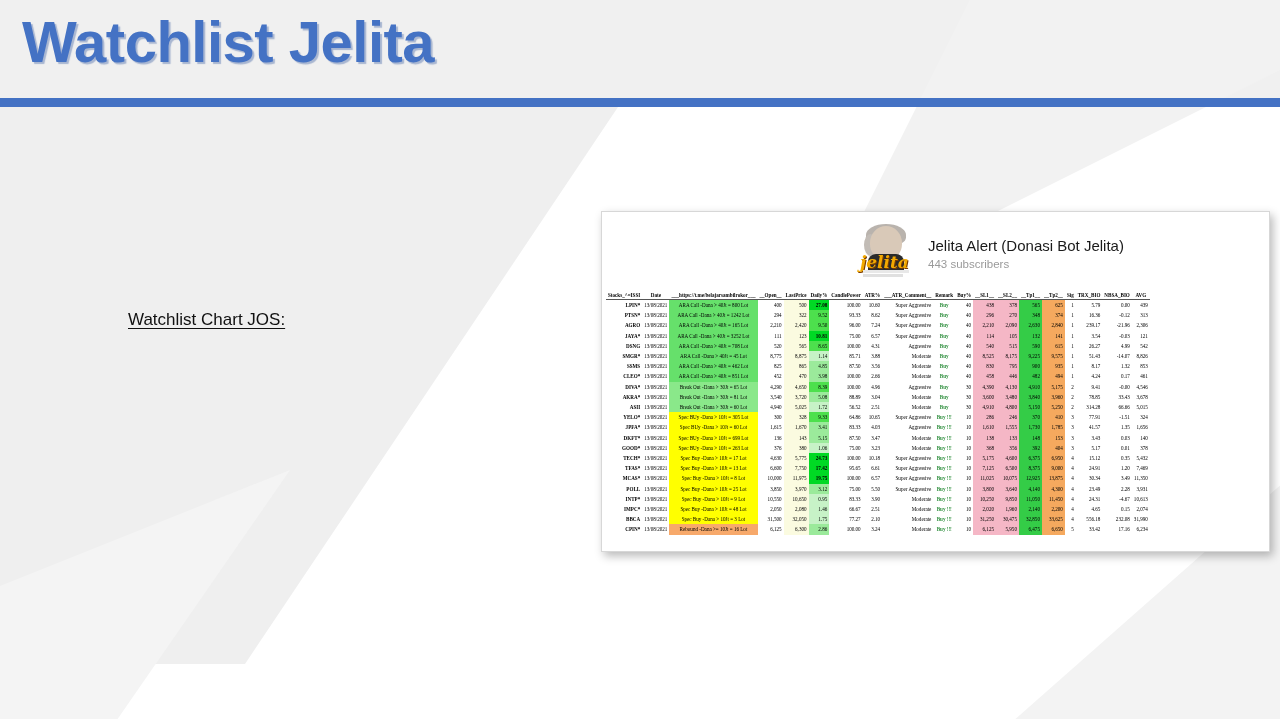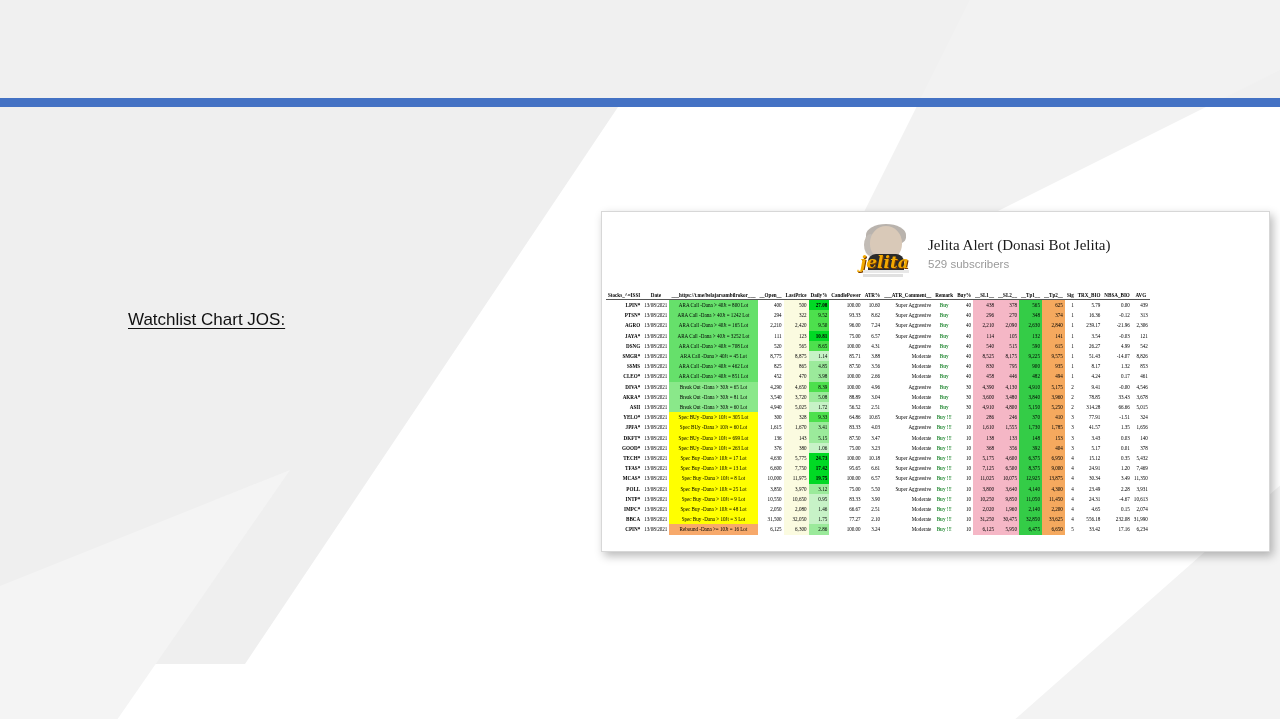--- a/index.html
+++ b/index.html
@@ -35,21 +35,21 @@
   .avatar{width:56px;height:54px;margin-left:256px;position:relative;flex:none;}
   .av-face{position:absolute;left:12px;top:0;width:32px;height:34px;background:#d9c9b8;border-radius:50% 50% 46% 46%;}
   .av-hair{position:absolute;left:8px;top:-2px;width:40px;height:22px;background:#b9b3ad;border-radius:50% 50% 40% 40%;}
   .av-hair2{position:absolute;left:6px;top:8px;width:13px;height:22px;background:#c2bcb6;border-radius:50%;}
   .av-body{position:absolute;left:10px;top:28px;width:36px;height:16px;background:#2b2b2b;border-radius:8px 8px 0 0;}
   .av-word{position:absolute;left:2px;top:26px;font-size:17px;font-weight:bold;font-style:italic;color:#f2a900;
            text-shadow:1px 1px 0 #7a3b00;font-family:"DejaVu Serif",serif;}
   .av-sub{position:absolute;left:5px;top:44px;width:46px;height:3px;background:#e8e8e8;}
   .av-sub2{position:absolute;left:5px;top:48px;width:40px;height:3px;background:#e0e0e0;}
   .head-txt{margin-left:14px;}
-  .ch-title{font-size:15px;color:#1a1a1a;font-family:Liberation Serif, serif;}
+  .ch-title{font-size:15px;color:#1a1a1a;}
   .ch-subs{font-size:11.5px;color:#9a9a9a;margin-top:4px;}
 
   
   table.sheet{border-collapse:collapse;margin-top:6px;margin-left:4px;
               font-family:"Liberation Serif",serif;font-size:5.1px;color:#000;}
   table.sheet th{font-weight:bold;padding:0 2px 1px 2px;white-space:nowrap;text-align:center;
                  border-bottom:.5px solid #555;font-size:5.1px;}
   table.sheet td{padding:0 2px;white-space:nowrap;height:10.2px;line-height:10.2px;}
   .c-tick{text-align:right;font-weight:bold;}
   .c-date{text-align:left;}
@@ -74,37 +74,38 @@
 <body>
 
 <div id="slide">
   <div class="bg-tri-top"></div>
   <div class="bg-diag-right"></div>
   <div class="bg-diag-a"></div>
   <div class="bg-diag-b"></div>
   <div class="bg-diag-bottomright"></div>
   <div class="accent-bar"></div>
 
+  <div class="title">Watchlist Jelita</div>
 
   <div class="body-head">Watchlist Chart JOS:</div>
 
   <div id="shot">
     <div class="shot-head">
       <div class="avatar">
         <div class="av-hair"></div>
           <div class="av-hair2"></div>
           <div class="av-face"></div>
         <div class="av-body"></div>
         <div class="av-word">jelita</div>
         <div class="av-sub"></div>
           <div class="av-sub2"></div>
       </div>
       <div class="head-txt">
         <div class="ch-title">Jelita Alert (Donasi Bot Jelita)</div>
-        <div class="ch-subs">529 subscribers</div>
+        <div class="ch-subs">443 subscribers</div>
       </div>
     </div>
 
     <table class="sheet">
       <thead>
           <tr id="hrow">
             <th>Stocks_^=ISSI</th>
             <th>Date</th>
             <th>___https://t.me/belajarsambilrokor___</th>
             <th>__Open__</th>

